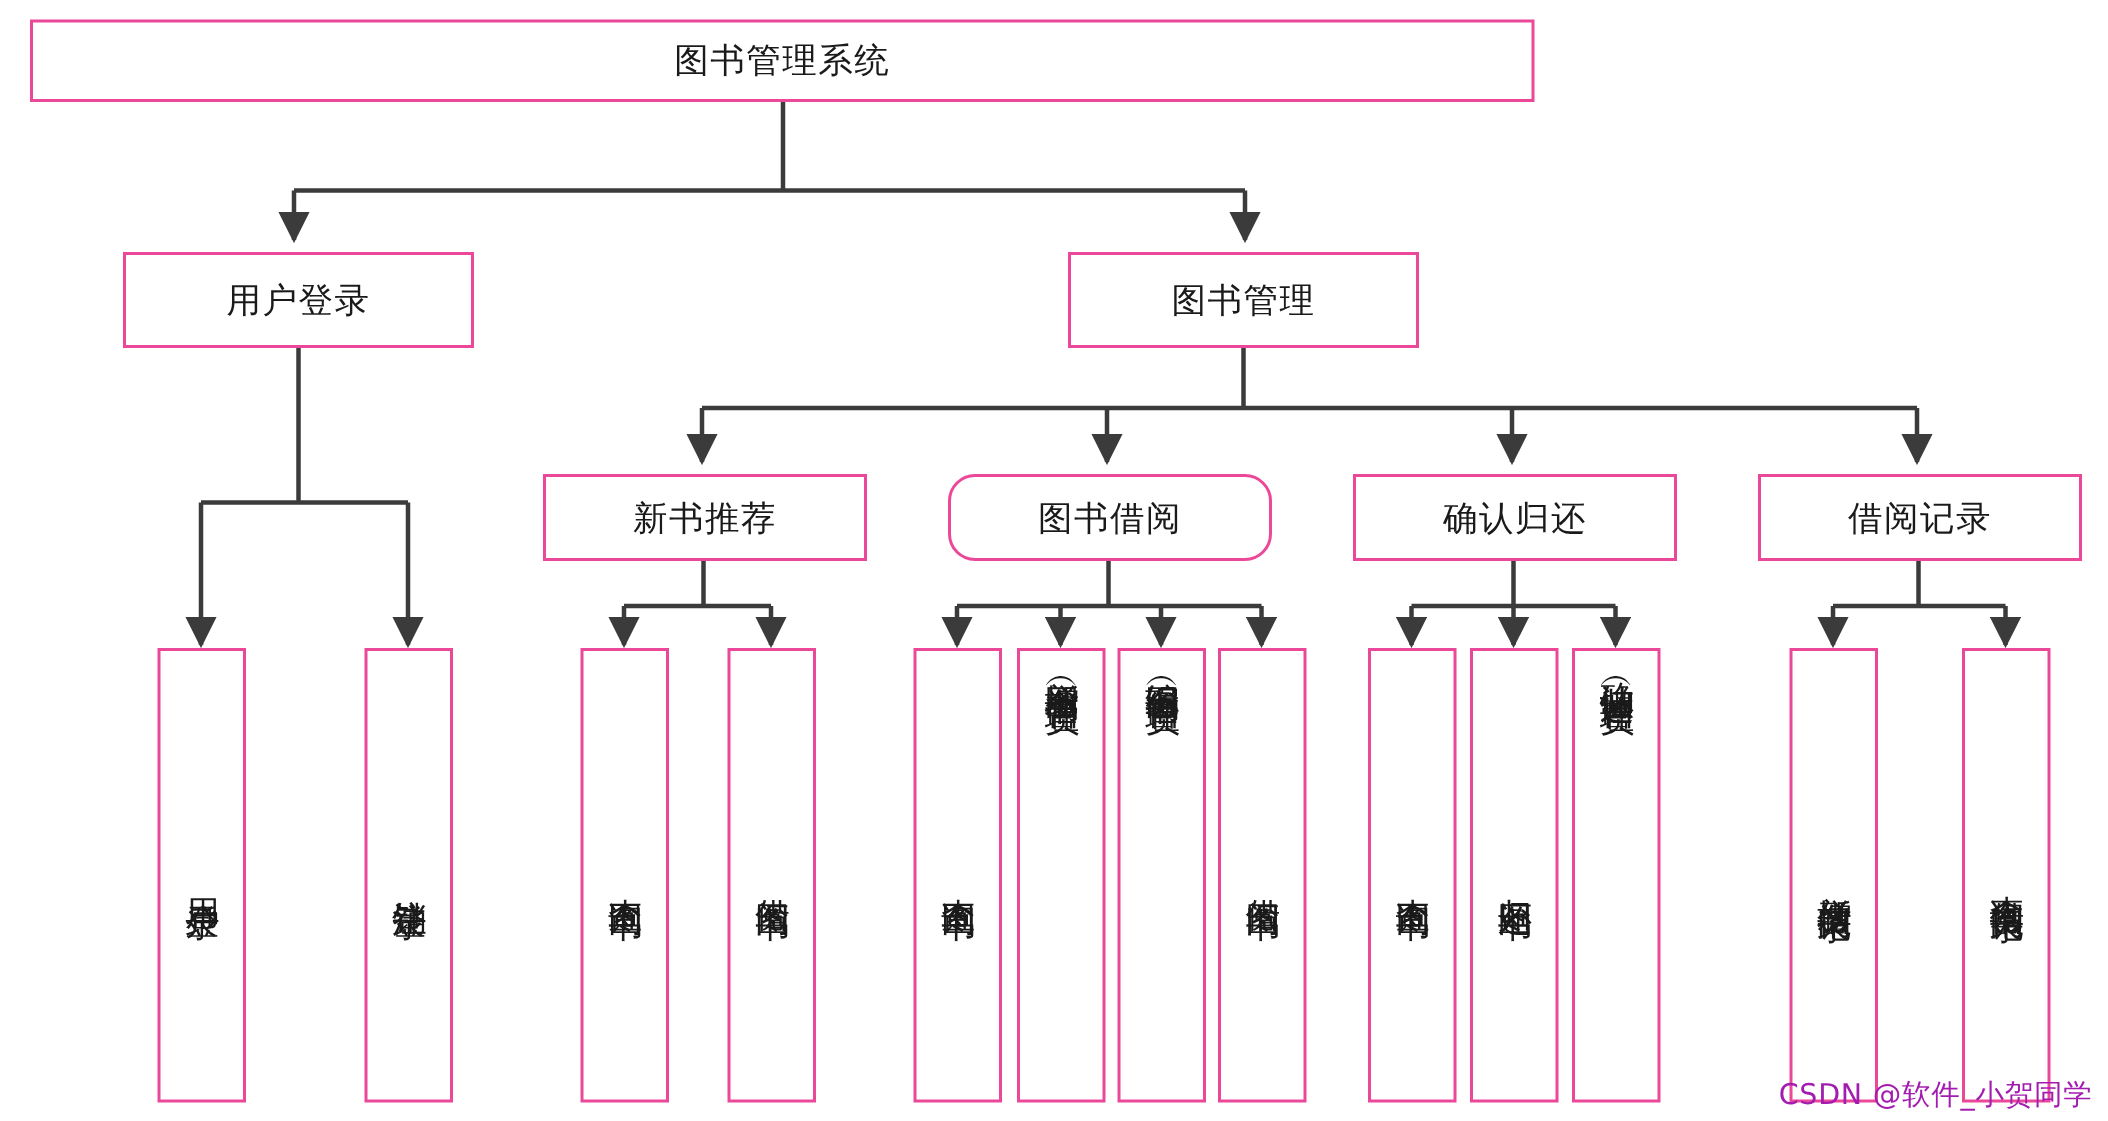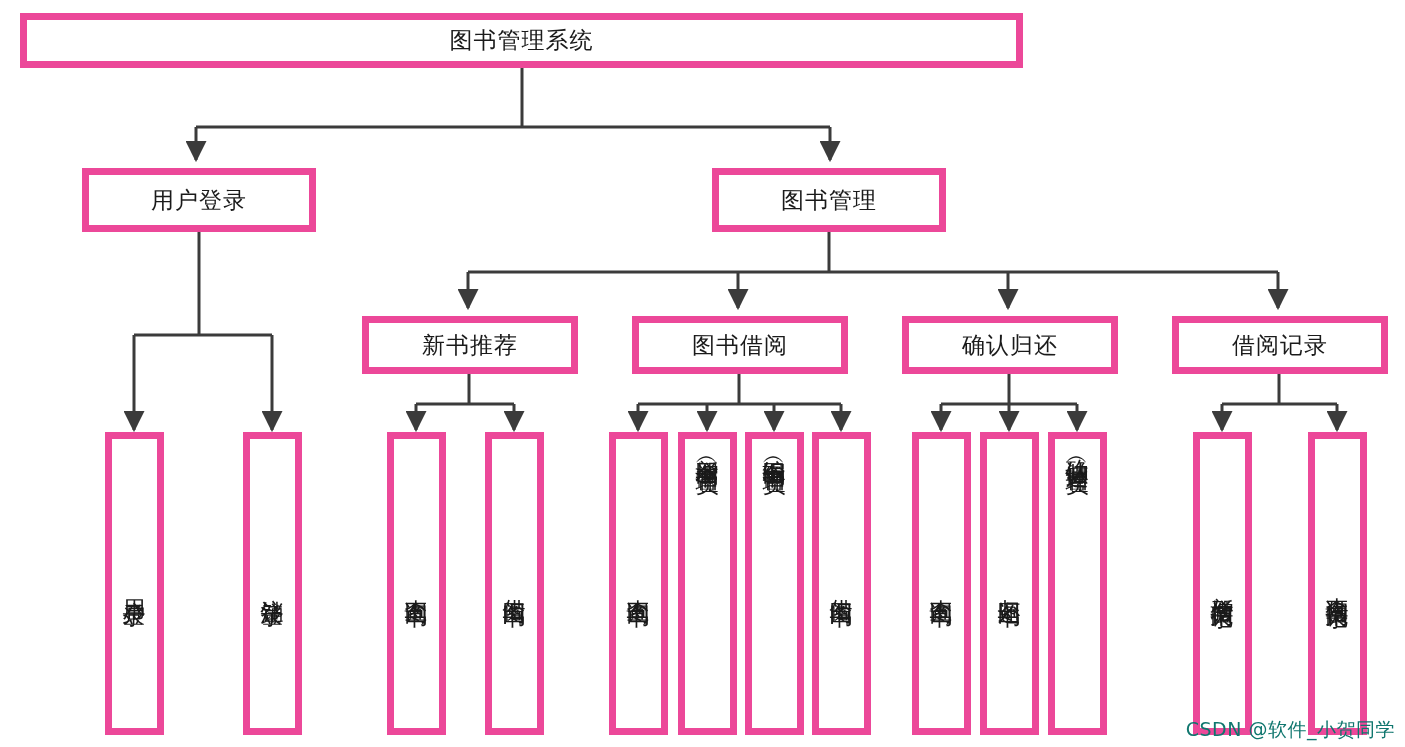--- a/index.html
+++ b/index.html
@@ -21,21 +21,21 @@
   #edges-layer {
     position: absolute;
     left: 0;
     top: 0;
     width: 1405px;
     height: 747px;
   }
   .node {
     position: absolute;
     box-sizing: border-box;
-    border: 7px solid #ec4899;
+    border: 2px solid #ec4899;
     background: #ffffff;
     display: flex;
     align-items: center;
     justify-content: center;
     color: #1a1a1a;
     z-index: 3;
   }
   .node.h {
     font-size: 23px;
     letter-spacing: 1px;
@@ -57,21 +57,21 @@
     align-items: flex-start;
   }
   .node.h .hlabel {
     white-space: nowrap;
   }
   #watermark {
     position: absolute;
     right: 10px;
     bottom: 4px;
     font-size: 19px;
-    color: #0f766e;
+    color: #a21caf;
     letter-spacing: 0.5px;
     white-space: nowrap;
     z-index: 6;
     font-family: "DejaVu Sans", "Liberation Sans", sans-serif;
   }
 </style>
 </head>
 <body>
 
 <div id="diagram-canvas">
@@ -135,21 +135,21 @@
   </div>
 
   <div class="node h" style="left:712px; top:168px; width:234px; height:64px;">
     <span class="hlabel">图书管理</span>
   </div>
 
   <div class="node h" style="left:362px; top:316px; width:216px; height:58px;font-family:Liberation Serif, serif;">
     <span class="hlabel">新书推荐</span>
   </div>
 
-  <div class="node h" style="left:632px; top:316px; width:216px; height:58px;">
+  <div class="node h" style="left:632px; top:316px; width:216px; height:58px;border-radius:18px;">
     <span class="hlabel">图书借阅</span>
   </div>
 
   <div class="node h" style="left:902px; top:316px; width:216px; height:58px;">
     <span class="hlabel">确认归还</span>
   </div>
 
   <div class="node h" style="left:1172px; top:316px; width:216px; height:58px;text-align:center;">
     <span class="hlabel">借阅记录</span>
   </div>

